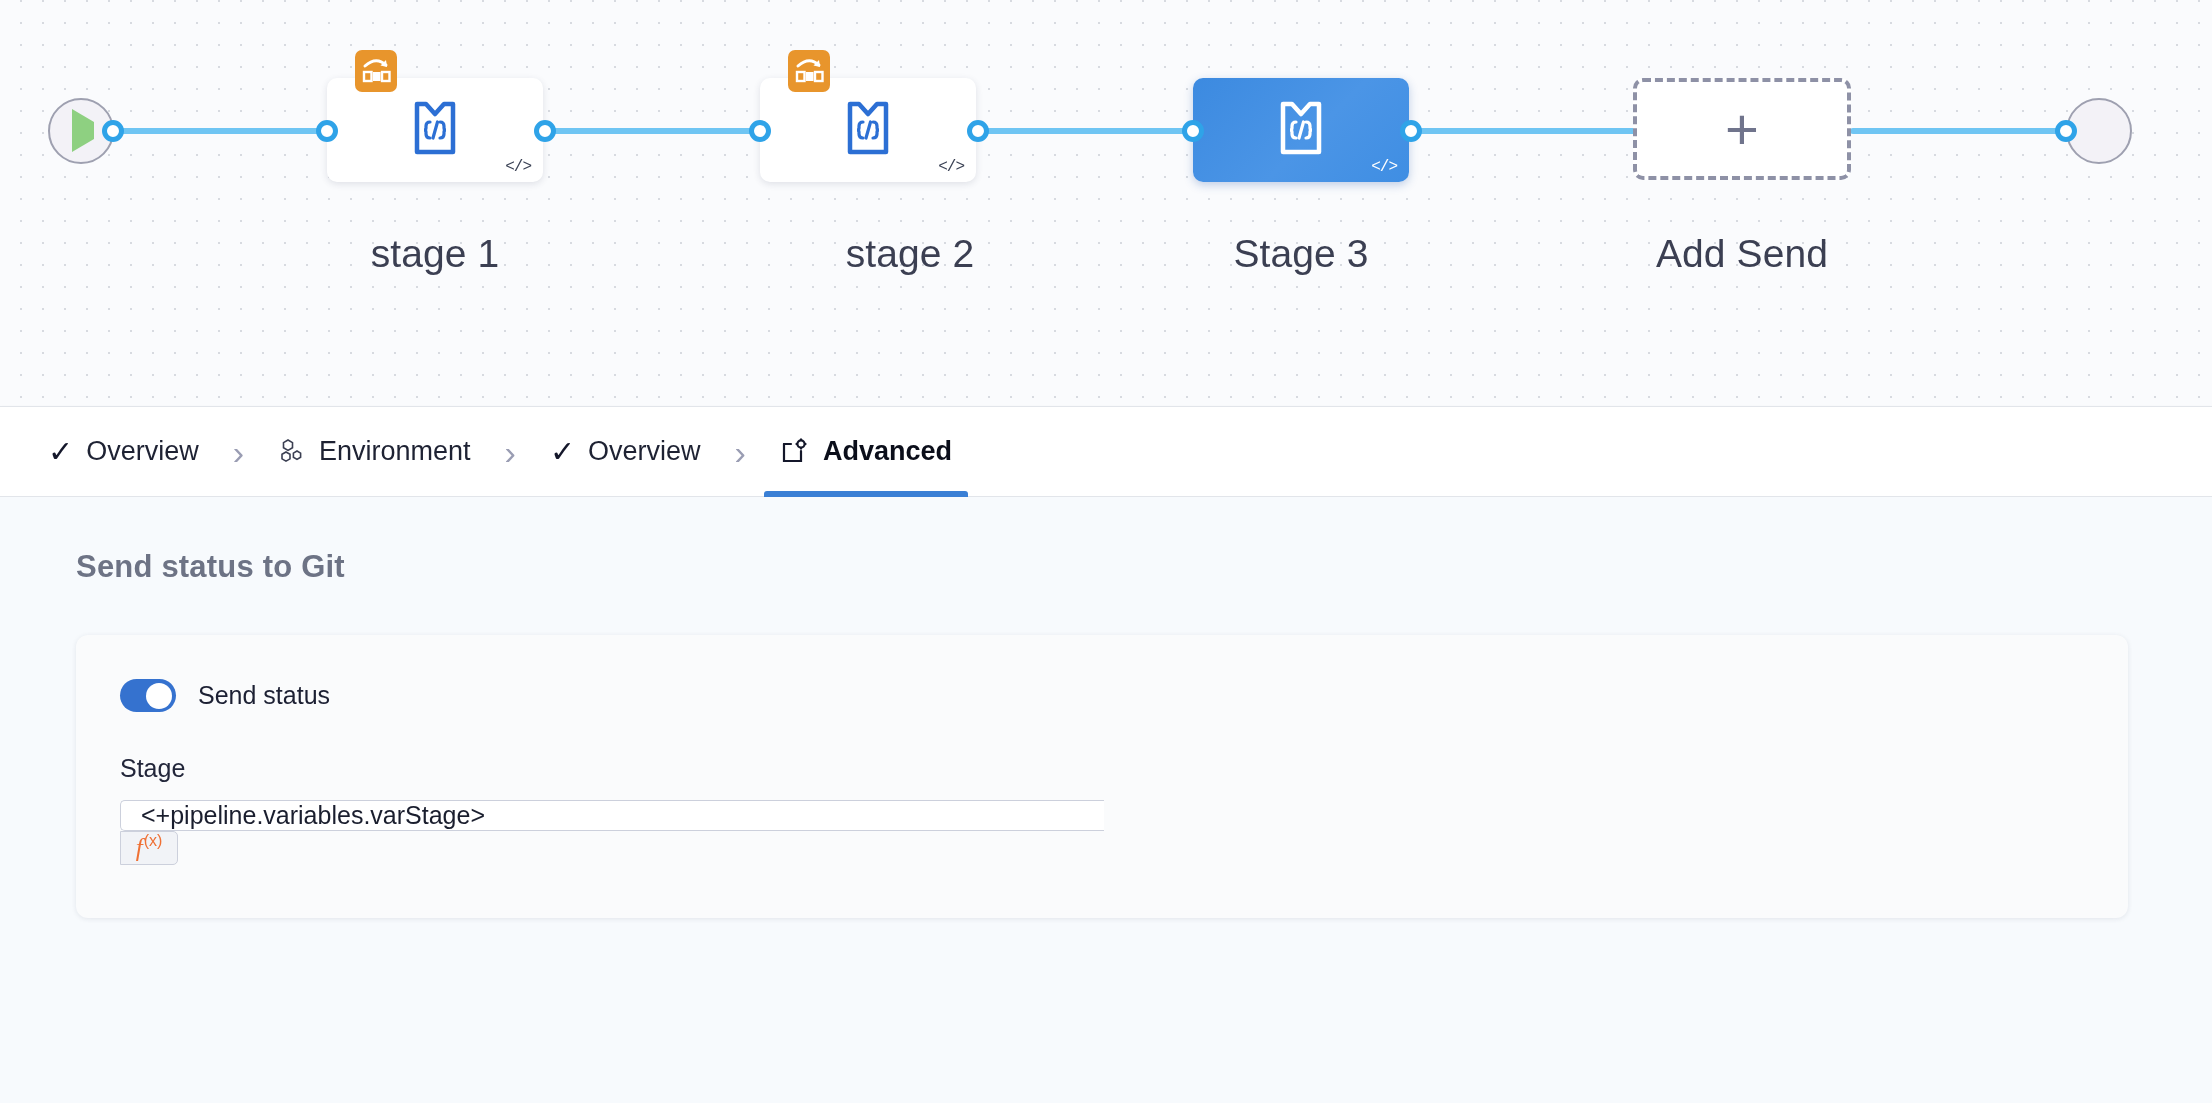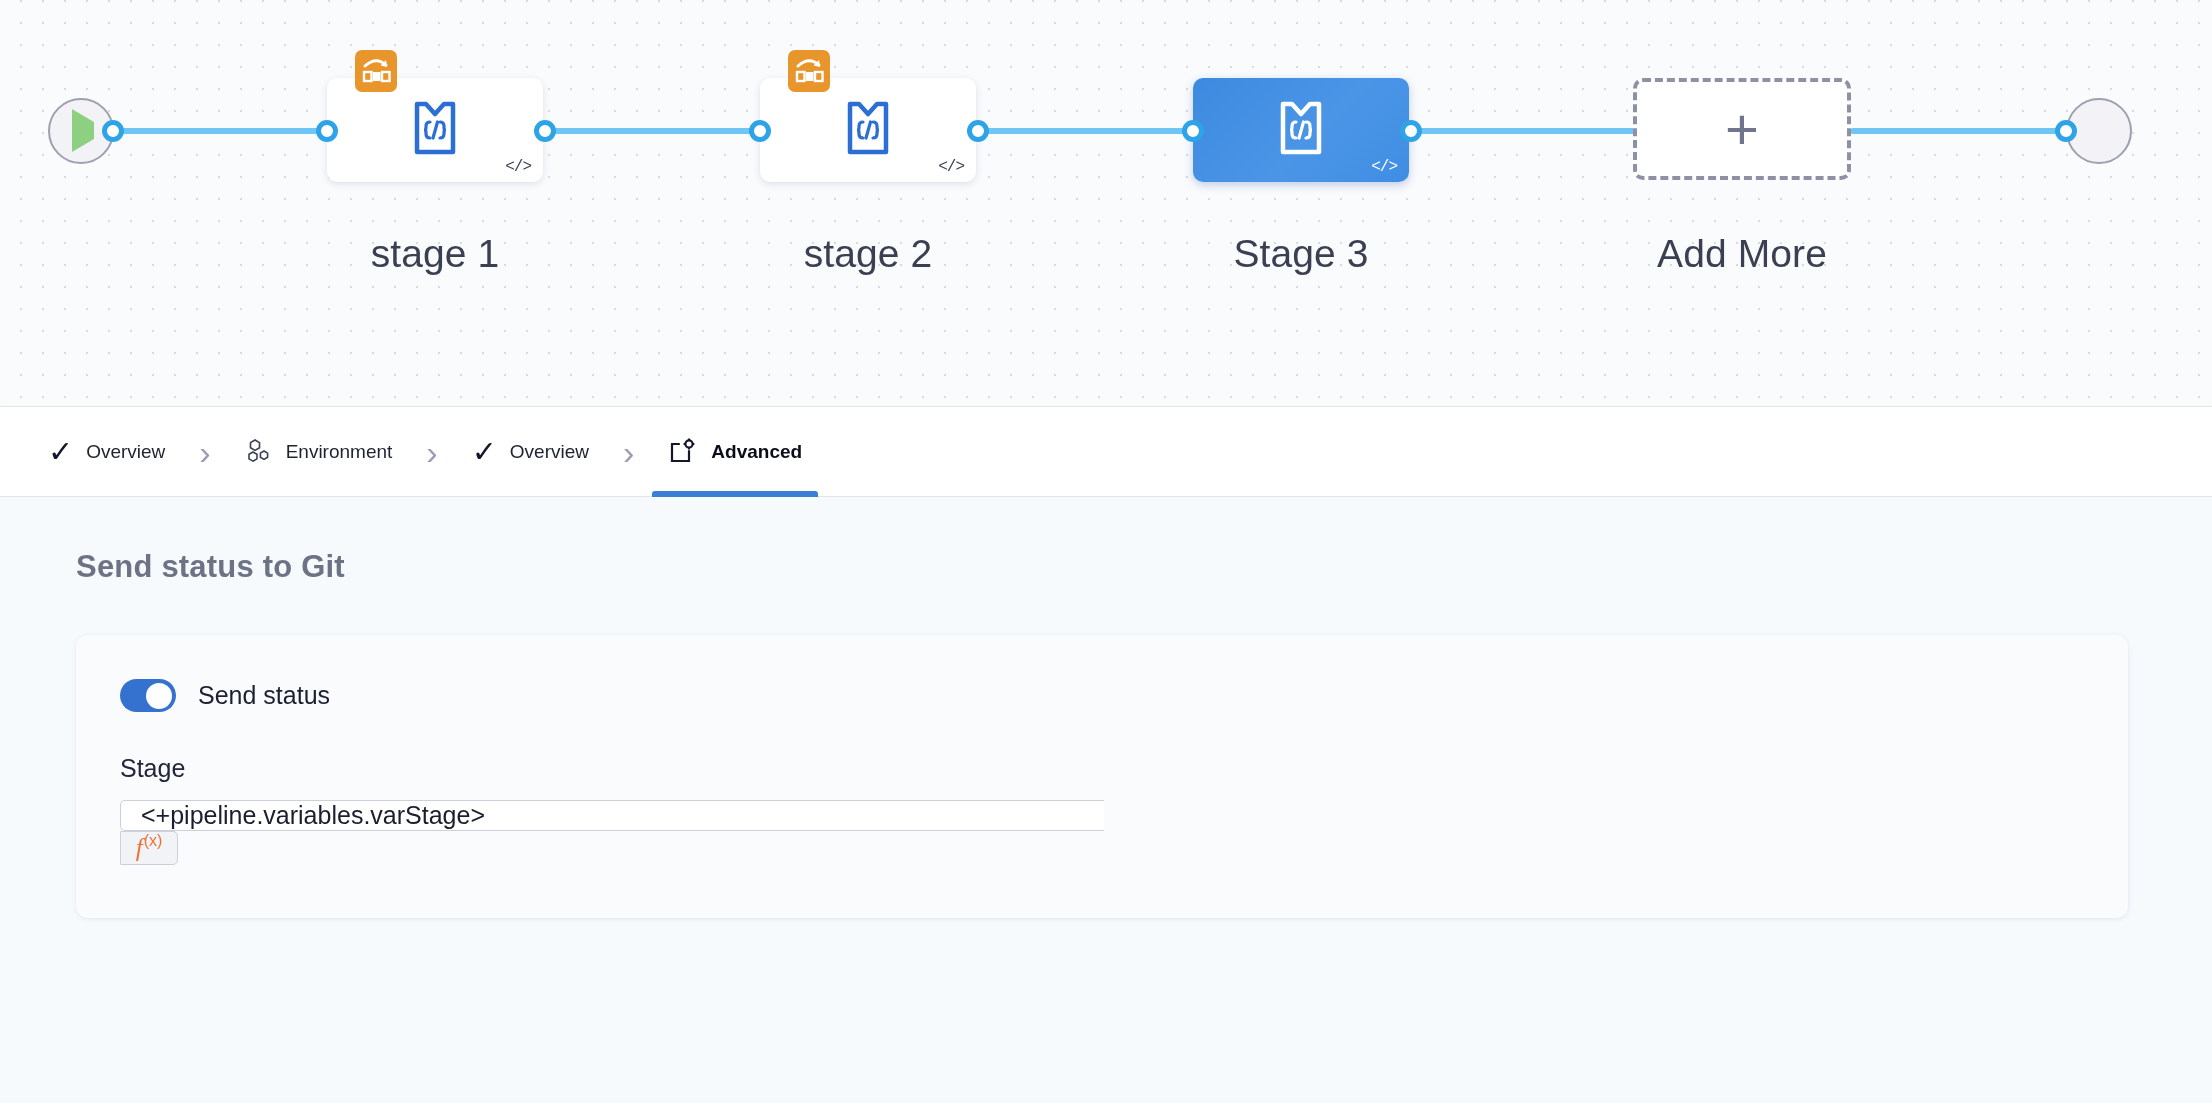--- a/index.html
+++ b/index.html
@@ -163,21 +163,21 @@
   }
   .tab {
     display: flex;
     align-items: center;
     gap: 13px;
     height: 91px;
     padding: 0 16px;
     position: relative;
   }
   .tab-text {
-    font-size: 19px;
+    font-size: 27px;
     color: #1e2233;
   }
   .tab.active .tab-text { font-weight: bold; color: #0b0e1a; }
   .tab.active::after {
     content: "";
     position: absolute;
     left: 0; right: 0; bottom: 0;
     height: 6px;
     background: #3a7fd5;
     border-radius: 3px 3px 0 0;
@@ -356,41 +356,41 @@
         <path d="M8 4 L17 4 L26 14 L35 4 L44 4 L44 52 L8 52 Z" fill="none" stroke="#2c6fd4" stroke-width="4.5" stroke-linejoin="round"></path>
         <path d="M21 22 q-4 0 -4 4 v2 q0 2 -2 2 q2 0 2 2 v2 q0 4 4 4" fill="none" stroke="#2c6fd4" stroke-width="3.2" stroke-linecap="round"></path>
         <path d="M31 22 q4 0 4 4 v2 q0 2 2 2 q-2 0 -2 2 v2 q0 4 -4 4" fill="none" stroke="#2c6fd4" stroke-width="3.2" stroke-linecap="round"></path>
         <line x1="28.5" y1="22" x2="24" y2="38" stroke="#2c6fd4" stroke-width="3.2" stroke-linecap="round"></line>
       </svg>
     </span>
     <span class="codetag">&lt;/&gt;</span>
   </div>
   <div class="port" style="left:749px;"></div>
   <div class="port" style="left:967px;"></div>
-  <div class="stage-label" style="left:718px;">stage 2</div>
+  <div class="stage-label" style="left:760px;">stage 2</div>
 
   <div class="stage selected" style="left:1193px;">
     <span class="vest">
       <svg width="52" height="56" viewBox="0 0 52 56">
         <path d="M8 4 L17 4 L26 14 L35 4 L44 4 L44 52 L8 52 Z" fill="none" stroke="#ffffff" stroke-width="4.5" stroke-linejoin="round"></path>
         <path d="M21 22 q-4 0 -4 4 v2 q0 2 -2 2 q2 0 2 2 v2 q0 4 4 4" fill="none" stroke="#ffffff" stroke-width="3.2" stroke-linecap="round"></path>
         <path d="M31 22 q4 0 4 4 v2 q0 2 2 2 q-2 0 -2 2 v2 q0 4 -4 4" fill="none" stroke="#ffffff" stroke-width="3.2" stroke-linecap="round"></path>
         <line x1="28.5" y1="22" x2="24" y2="38" stroke="#ffffff" stroke-width="3.2" stroke-linecap="round"></line>
       </svg>
     </span>
     <span class="codetag">&lt;/&gt;</span>
   </div>
   <div class="port" style="left:1182px;"></div>
   <div class="port" style="left:1400px;"></div>
   <div class="stage-label" style="left:1151px;">Stage 3</div>
 
   <div class="add-stage" style="left:1633px;">
     <span class="plus">+</span>
   </div>
-  <div class="stage-label" style="left:1592px;">Add More</div>
+  <div class="stage-label" style="left:1592px;">Add Send</div>
 
   <div class="port" style="left:2055px;"></div>
   <div class="terminal" style="left:2066px;">
     <span class="glyph"><span class="stop-sq"></span></span>
   </div>
 </div>
 
 <div class="tabbar">
 
   <div class="tab">

